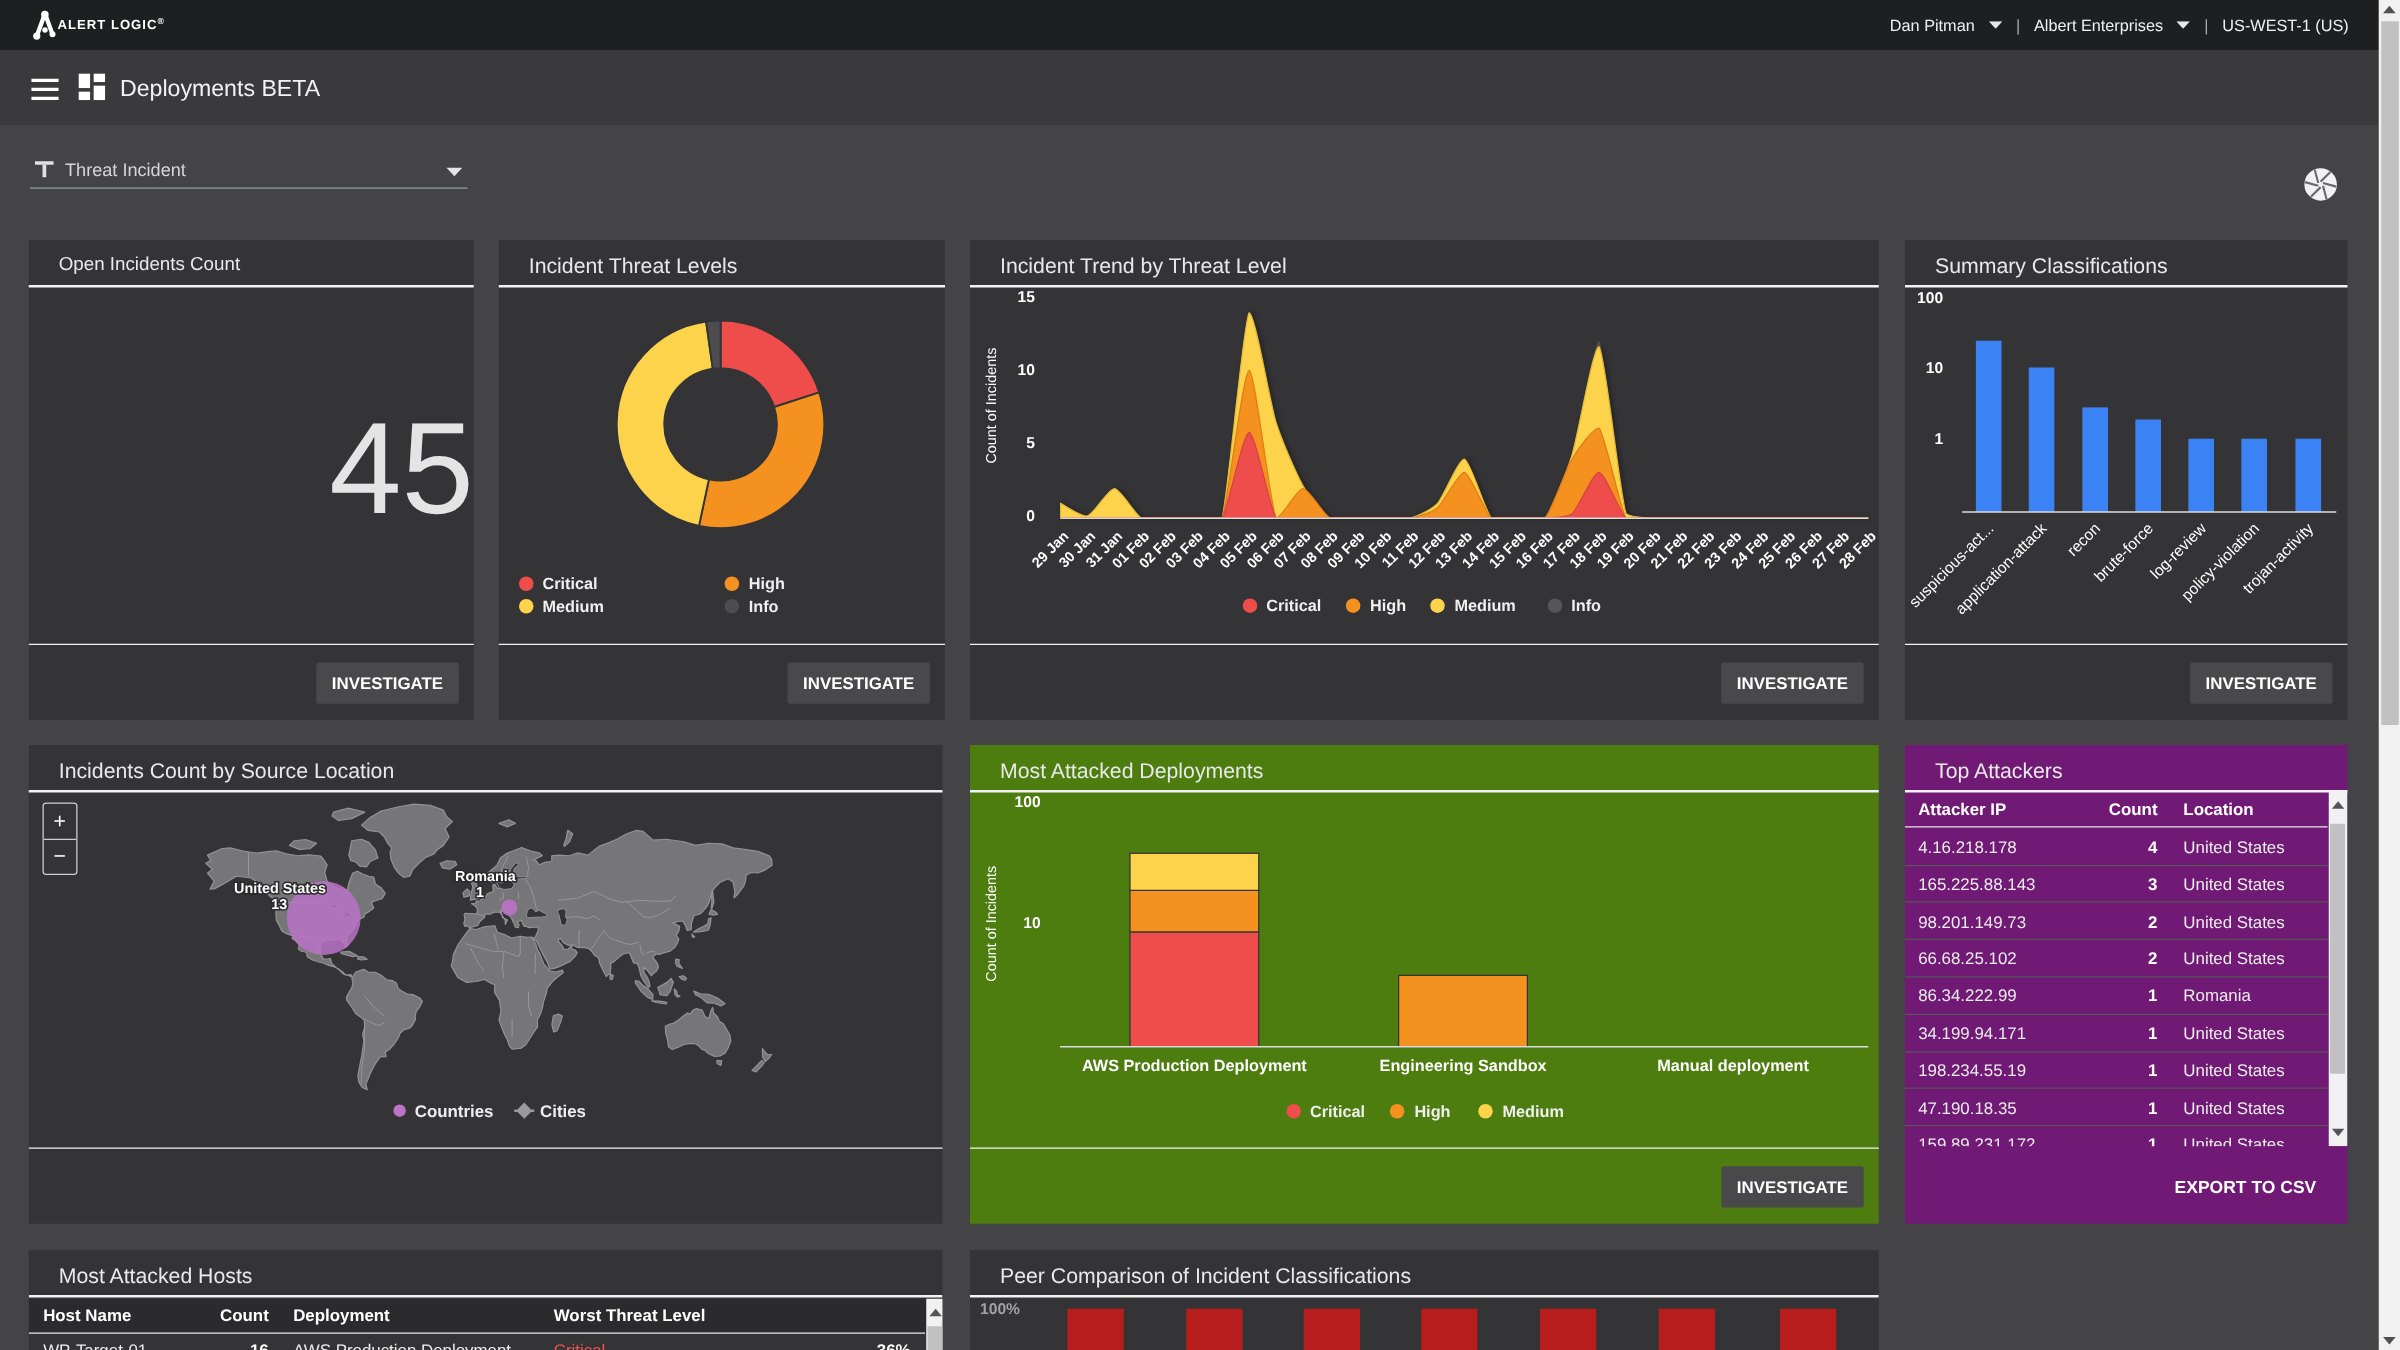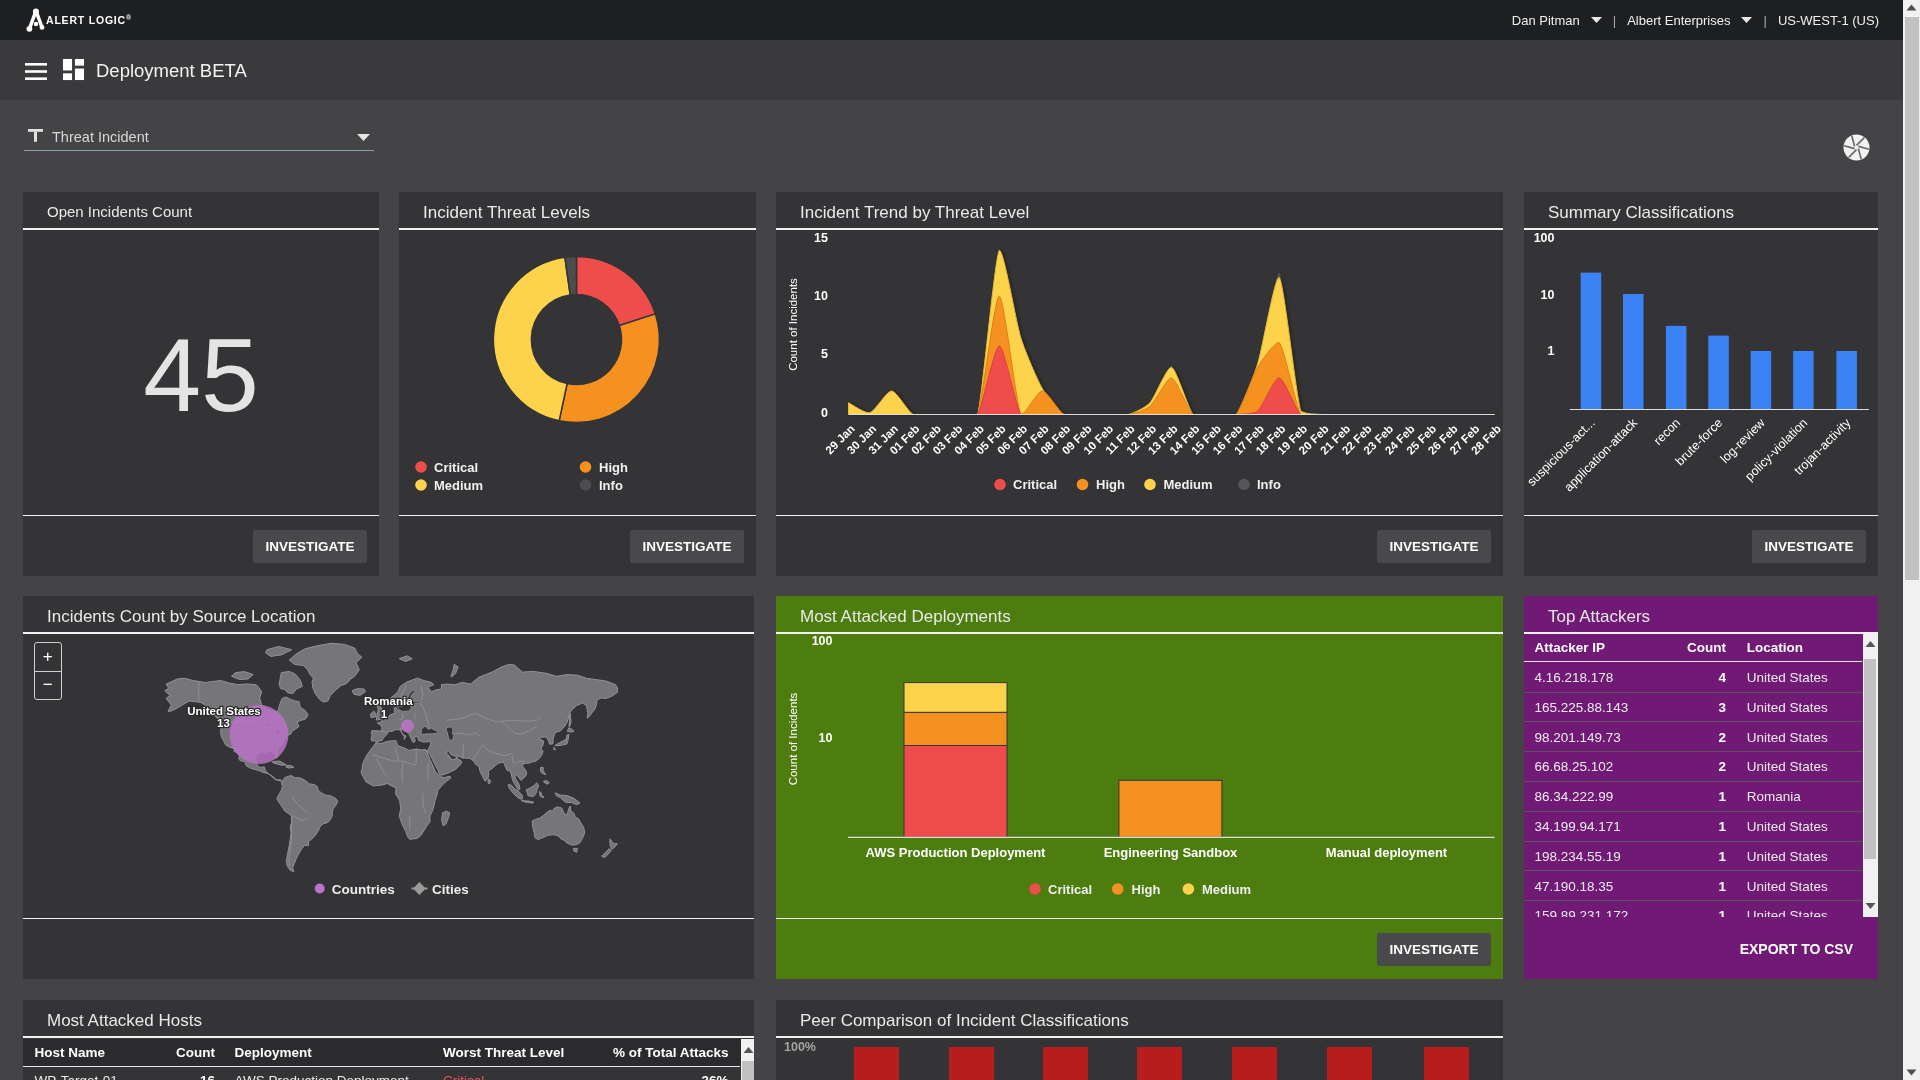--- a/index.html
+++ b/index.html
@@ -35,21 +35,21 @@
       </g>
     </svg>
     <svg style="position:absolute;left:62px;top:18px" width="23" height="23" viewBox="0 0 24 24">
 <g fill="#fff">
         <rect x="1" y="1" width="9.5" height="12"></rect>
         <rect x="13.5" y="1" width="9.5" height="7"></rect>
 <rect x="1" y="16" width="9.5" height="7"></rect>
         <rect x="13.5" y="11" width="9.5" height="12"></rect>
       </g>
     </svg>
-    <div style="position:absolute;left:96px;top:19.5px;font-size:18.5px;color:#f2f2f2">Deployment BETA</div>
+    <div style="position:absolute;left:96px;top:19.5px;font-size:18.5px;color:#f2f2f2">Deployments BETA</div>
   </div>
 <svg style="position:absolute;left:28px;top:128px" width="15" height="15" viewBox="0 0 15 15">
 <rect x="0" y="1" width="15" height="2.8" fill="#e0e0e0"></rect>
     <rect x="6" y="3.8" width="3" height="10" fill="#e0e0e0"></rect>
   </svg>
 <div style="position:absolute;left:52px;top:129px;font-size:14.5px;color:#d6d6d6">Threat Incident</div>
 <svg style="position:absolute;left:357px;top:134px" width="13" height="7" viewBox="0 0 13 7">
     <path d="M0,0 L13,0 L6.5,7 Z" fill="#e4e4e4"></path>
   </svg>
 <div style="position:absolute;left:24px;top:150px;width:350px;height:1px;background:#8d9dac"></div>
@@ -60,21 +60,21 @@
       <path d="M15.4,12.4 L26.0,15.3"></path>
       <path d="M15.4,14.6 L18.2,25.2"></path>
       <path d="M13.5,15.7 L5.7,23.4"></path>
       <path d="M11.6,14.6 L1.0,11.7"></path>
       <path d="M11.6,12.4 L8.8,1.8"></path>
     </g>
   </svg>
 <div style="position:absolute;left:23px;top:192px;width:356px;height:384px;background:#343436;">
     <div style="position:absolute;left:24px;top:11px;font-size:15px;color:#e9e9e9">Open Incidents Count</div>
     <div style="position:absolute;left:0;top:36px;width:356px;height:1.5px;background:#f2f2f2"></div>
-    <div style="position:absolute;left:0;top:131px;width:356px;text-align:center;font-size:104px;color:#e4e4e4;line-height:104px">45</div>
+    <div style="position:absolute;left:0;top:131px;width:356px;text-align:right;font-size:104px;color:#e4e4e4;line-height:104px">45</div>
     <div style="position:absolute;left:0;top:322.5px;width:356px;height:1.5px;background:#f2f2f2"></div>
     <div style="position:absolute;right:12px;top:338px;width:114px;height:33px;background:#49494c;border-radius:2px;color:#fff;font-weight:bold;font-size:13.5px;text-align:center;line-height:33px">INVESTIGATE</div>
   </div>
 <div style="position:absolute;left:399px;top:192px;width:357px;height:384px;background:#343436;">
     <div style="position:absolute;left:24px;top:11px;font-size:17px;color:#e9e9e9">Incident Threat Levels</div>
     <div style="position:absolute;left:0;top:36px;width:357px;height:1.5px;background:#f2f2f2"></div>
     <svg style="position:absolute;left:0;top:0" width="357" height="384" viewBox="0 0 357 384">
       <path d="M177.5,64.5 A83,83 0 0 1 256.4,121.9 L220.3,133.6 A45,45 0 0 0 177.5,102.5 Z" fill="#ee4d4b" stroke="#343436" stroke-width="1.5"></path>
       <path d="M256.4,121.9 A83,83 0 0 1 160.2,228.7 L168.1,191.5 A45,45 0 0 0 220.3,133.6 Z" fill="#f5911f" stroke="#343436" stroke-width="1.5"></path>
       <path d="M160.2,228.7 A83,83 0 0 1 165.9,65.3 L171.2,102.9 A45,45 0 0 0 168.1,191.5 Z" fill="#fdd34c" stroke="#343436" stroke-width="1.5"></path>
@@ -345,21 +345,20 @@
     <div style="position:absolute;right:25px;top:345px;font-size:14px;font-weight:bold;color:#fff">EXPORT TO CSV</div>
   </div>
 <div style="position:absolute;left:23px;top:1000px;width:731px;height:383px;background:#343436;overflow:hidden;">
     <div style="position:absolute;left:24px;top:11px;font-size:17px;color:#e9e9e9">Most Attacked Hosts</div>
     <div style="position:absolute;left:0;top:36px;width:731px;height:1.5px;background:#f2f2f2"></div>
     <div style="position:absolute;left:0;top:39px;width:731px;height:26.5px;background:#2b2b2d"></div>
     <div style="position:absolute;left:11.5px;top:45px;font-size:13.5px;font-weight:bold;color:#fff">Host Name</div>
     <div style="position:absolute;left:0;top:45px;width:192px;text-align:right;font-size:13.5px;font-weight:bold;color:#fff">Count</div>
     <div style="position:absolute;left:211.5px;top:45px;font-size:13.5px;font-weight:bold;color:#fff">Deployment</div>
     <div style="position:absolute;left:420px;top:45px;font-size:13.5px;font-weight:bold;color:#fff">Worst Threat Level</div>
-    <div style="position:absolute;left:0;top:45px;width:705.5px;text-align:right;font-size:13.5px;font-weight:bold;color:#fff">% of Total Attacks</div>
     <div style="position:absolute;left:0;top:65.5px;width:717px;height:1.2px;background:#e8e8e8"></div>
     <div style="position:absolute;left:11.5px;top:73px;font-size:13.5px;color:#ececec">WP-Target-01</div>
     <div style="position:absolute;left:0;top:73px;width:192px;text-align:right;font-size:13.5px;font-weight:bold;color:#fff">16</div>
     <div style="position:absolute;left:211.5px;top:73px;font-size:13.5px;color:#ececec">AWS Production Deployment</div>
     <div style="position:absolute;left:420px;top:73px;font-size:13.5px;color:#ef5350">Critical</div>
     <div style="position:absolute;left:0;top:73px;width:705.5px;text-align:right;font-size:13.5px;font-weight:bold;color:#fff">36%</div>
     <div style="position:absolute;left:717.5px;top:39px;width:15px;height:344px;background:#f1f1f1">
       <svg width="15" height="12" style="position:absolute;top:5px" viewBox="0 0 15 12">
         <path d="M2.5,9 L7.5,3 L12.5,9 Z" fill="#555"></path>
       </svg>

